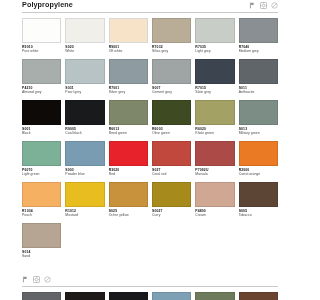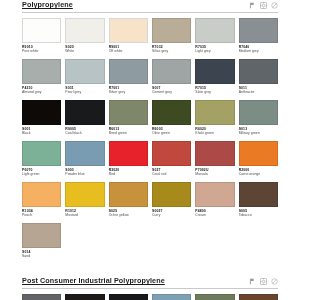--- a/index.html
+++ b/index.html
@@ -19,21 +19,21 @@
   }
   
   .sec-head{
     display:flex;align-items:flex-end;justify-content:space-between;
     padding:0 0 2px 0;
     border-bottom:1px solid #c9c9c9;
     margin-bottom:5px;
   }
   .sec-title{
     font-size:7.2px;font-weight:bold;letter-spacing:.1px;
-    color:#1c1c1c;line-height:10px;text-decoration:underline;
+    color:#1c1c1c;line-height:10px;
   }
   .sec-icons{display:flex;align-items:center;gap:4px;padding-bottom:1px;}
   .ico{width:7px;height:7px;display:block;opacity:.72;}
   .ico svg{display:block;}
 
   
   .grid{
     display:grid;
     grid-template-columns:repeat(6,1fr);
     column-gap:4px;
@@ -304,21 +304,20 @@
           <div class="lbl">
             <span class="code">S014</span>
             <span class="name">Sand</span>
           </div>
         </div>
       </div>
 
     <div class="spacer-lg"></div>
 
     <div class="sec-head">
-      <div class="sec-title">Post Consumer Industrial Polypropylene</div>
       <div class="sec-icons">
         <span class="ico">
           <svg viewBox="0 0 10 10" width="7" height="7">
               <path d="M2 1v8" stroke="#444" stroke-width="1" fill="none"></path>
               <path d="M2.6 1.2h4.6l-1 1.6 1 1.6H2.6z" fill="#6f6f6f"></path>
             </svg>
         </span>
         <span class="ico">
           <svg viewBox="0 0 10 10" width="7" height="7">
               <rect x=".7" y=".7" width="8.6" height="8.6" rx="1" fill="none" stroke="#7a7a7a" stroke-width=".9"></rect>

